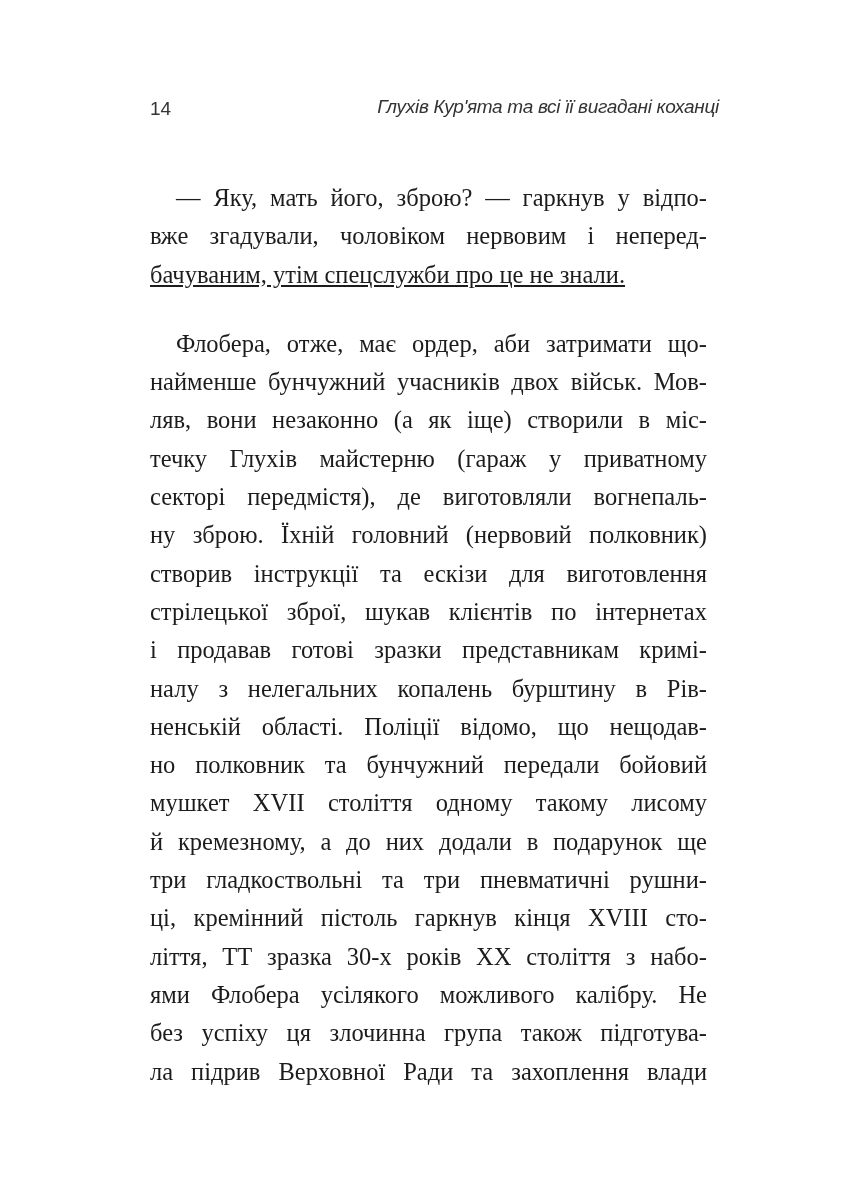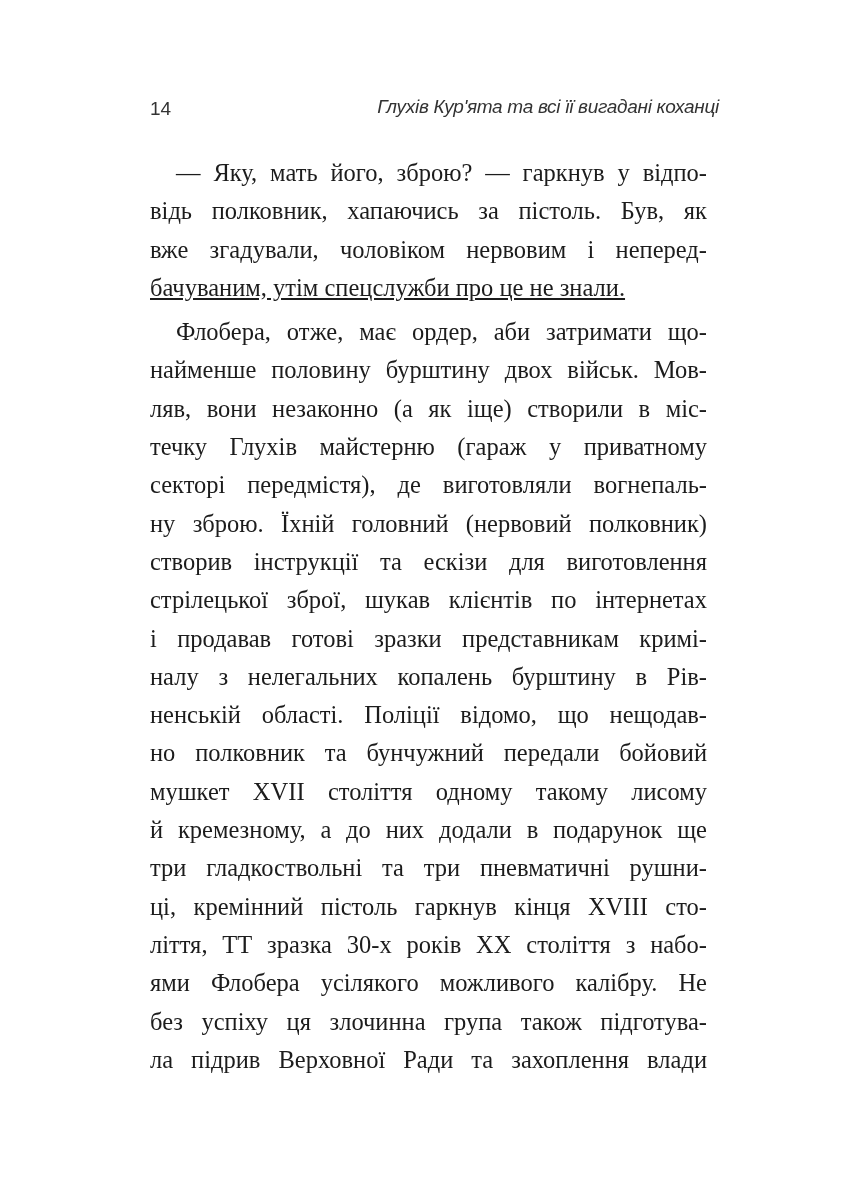--- a/index.html
+++ b/index.html
@@ -14,43 +14,42 @@
       position: absolute; right: -12px; top: 0; font-size: 19px; font-style: italic;
       letter-spacing: -0.3px;
     }
     .body-text {
       position: absolute; top: 154px; left: 0; width: 557px;
       font-family: "Liberation Serif", serif; font-size: 24.5px; color: #1c1c1c;
       line-height: 38.3px;
     }
     .line { display: block; white-space: nowrap; text-align: justify; text-align-last: justify; height: 38.3px; }
     .line.last { text-align-last: left; text-decoration: underline; }
-    .line.indent { padding-left: 26px; }
+    .line.indent { padding-left: 26px; margin-top: 25px; }
     .para-gap { height: 6px; }
   </style>
 </head>
 <body>
 
 <div class="page">
   <div class="running-head">
     <span class="page-number">14</span>
     <span class="book-title">Глухів Кур'ята та всі її вигадані коханці</span>
   </div>
 
   <div class="body-text">
     <div class="paragraph">
       <span class="line indent">— Яку, мать його, зброю? — гаркнув у відпо-</span>
-      <span class="line">відь полковник, хапаючись за пістоль. Був, як</span>
       <span class="line">вже згадували, чоловіком нервовим і неперед-</span>
       <span class="line last">бачуваним, утім спецслужби про це не знали.</span>
     </div>
     <div class="para-gap"></div>
     <div class="paragraph">
       <span class="line indent">Флобера, отже, має ордер, аби затримати що-</span>
-      <span class="line">найменше половину бурштину двох військ. Мов-</span>
+      <span class="line">найменше бунчужний учасників двох військ. Мов-</span>
       <span class="line">ляв, вони незаконно (а як іще) створили в міс-</span>
       <span class="line">течку Глухів майстерню (гараж у приватному</span>
       <span class="line">секторі передмістя), де виготовляли вогнепаль-</span>
       <span class="line">ну зброю. Їхній головний (нервовий полковник)</span>
       <span class="line">створив інструкції та ескізи для виготовлення</span>
       <span class="line">стрілецької зброї, шукав клієнтів по інтернетах</span>
       <span class="line">і продавав готові зразки представникам кримі-</span>
       <span class="line">налу з нелегальних копалень бурштину в Рів-</span>
       <span class="line">ненській області. Поліції відомо, що нещодав-</span>
       <span class="line">но полковник та бунчужний передали бойовий</span>

